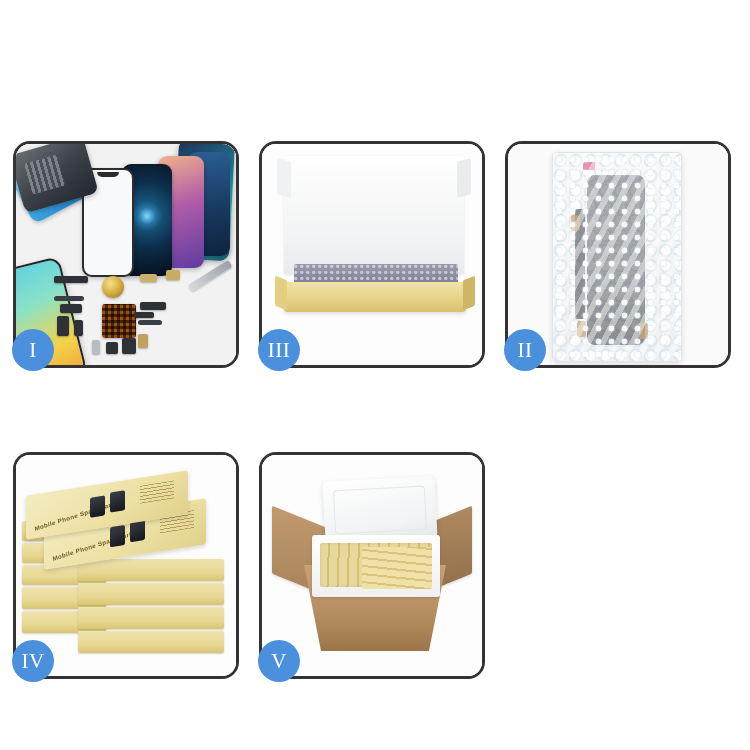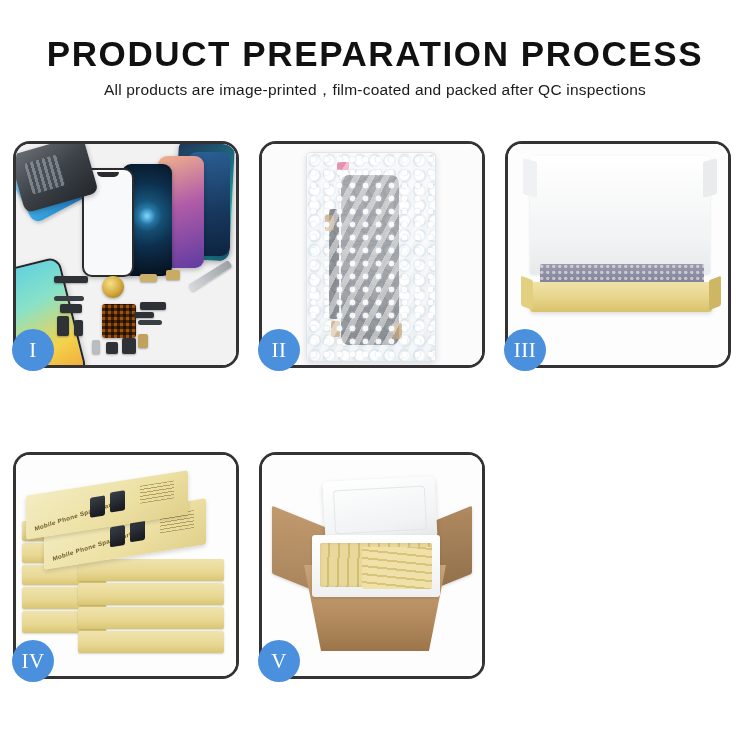--- a/index.html
+++ b/index.html
@@ -379,24 +379,20 @@
   }
   .sc-tape {
     position:absolute; width:13px; background: rgba(138,110,76,.5);
   }
 </style>
 </head>
 <body>
 
 <div class="page">
 
-  <div class="header">
-    <div class="title">PRODUCT PREPARATION PROCESS</div>
-    <div class="subtitle">All products are image-printed，film-coated and packed after QC inspections</div>
-  </div>
 
   <div class="grid">
 
     <div class="panel">
       <div class="panel-clip">
         <div class="scene-parts">
           <div class="ph ph-blue"></div>
           <div class="ph ph-teal"></div>
           <div class="ph ph-navy"></div>
           <div class="ph ph-purple"></div>
@@ -427,20 +423,31 @@
 
           <div class="screws">
             
             
             
             
           </div>
         </div>
       </div>
       <div class="badge">I</div>
+    </div>
+
+    <div class="panel">
+      <div class="panel-clip">
+        <div class="scene-flatbox">
+          <div class="lid-white"></div>
+          <div class="foam-grey"></div>
+          <div class="tray-yellow"></div>
+        </div>
+      </div>
+      <div class="badge">III</div>
     </div>
 
     <div class="panel">
       <div class="panel-clip">
         <div class="scene-bubble">
           <div class="bubble-bag">
             <div class="inner-lcd"></div>
             <div class="inner-flex"></div>
             <div class="inner-tan" style="left:18px; top:62px;"></div>
             <div class="inner-tan" style="left:24px; top:168px;"></div>
@@ -449,31 +456,20 @@
             <div class="bubble-dots"></div>
             <div class="bubble-sheen"></div>
           </div>
         </div>
       </div>
       <div class="badge">II</div>
     </div>
 
     <div class="panel">
       <div class="panel-clip">
-        <div class="scene-flatbox">
-          <div class="lid-white"></div>
-          <div class="foam-grey"></div>
-          <div class="tray-yellow"></div>
-        </div>
-      </div>
-      <div class="badge">III</div>
-    </div>
-
-    <div class="panel">
-      <div class="panel-clip">
         <div class="scene-stack">
 
           <div class="bx" style="left:6px;  top:66px;  width:84px; height:20px;"></div>
           <div class="bx" style="left:6px;  top:88px;  width:84px; height:20px;"></div>
           <div class="bx" style="left:6px;  top:110px; width:84px; height:20px;"></div>
           <div class="bx" style="left:6px;  top:132px; width:84px; height:22px;"></div>
           <div class="bx" style="left:6px;  top:156px; width:84px; height:22px;"></div>
 
           <div class="bx" style="left:62px; top:104px; width:146px; height:22px;"></div>
           <div class="bx" style="left:62px; top:128px; width:146px; height:22px;"></div>

